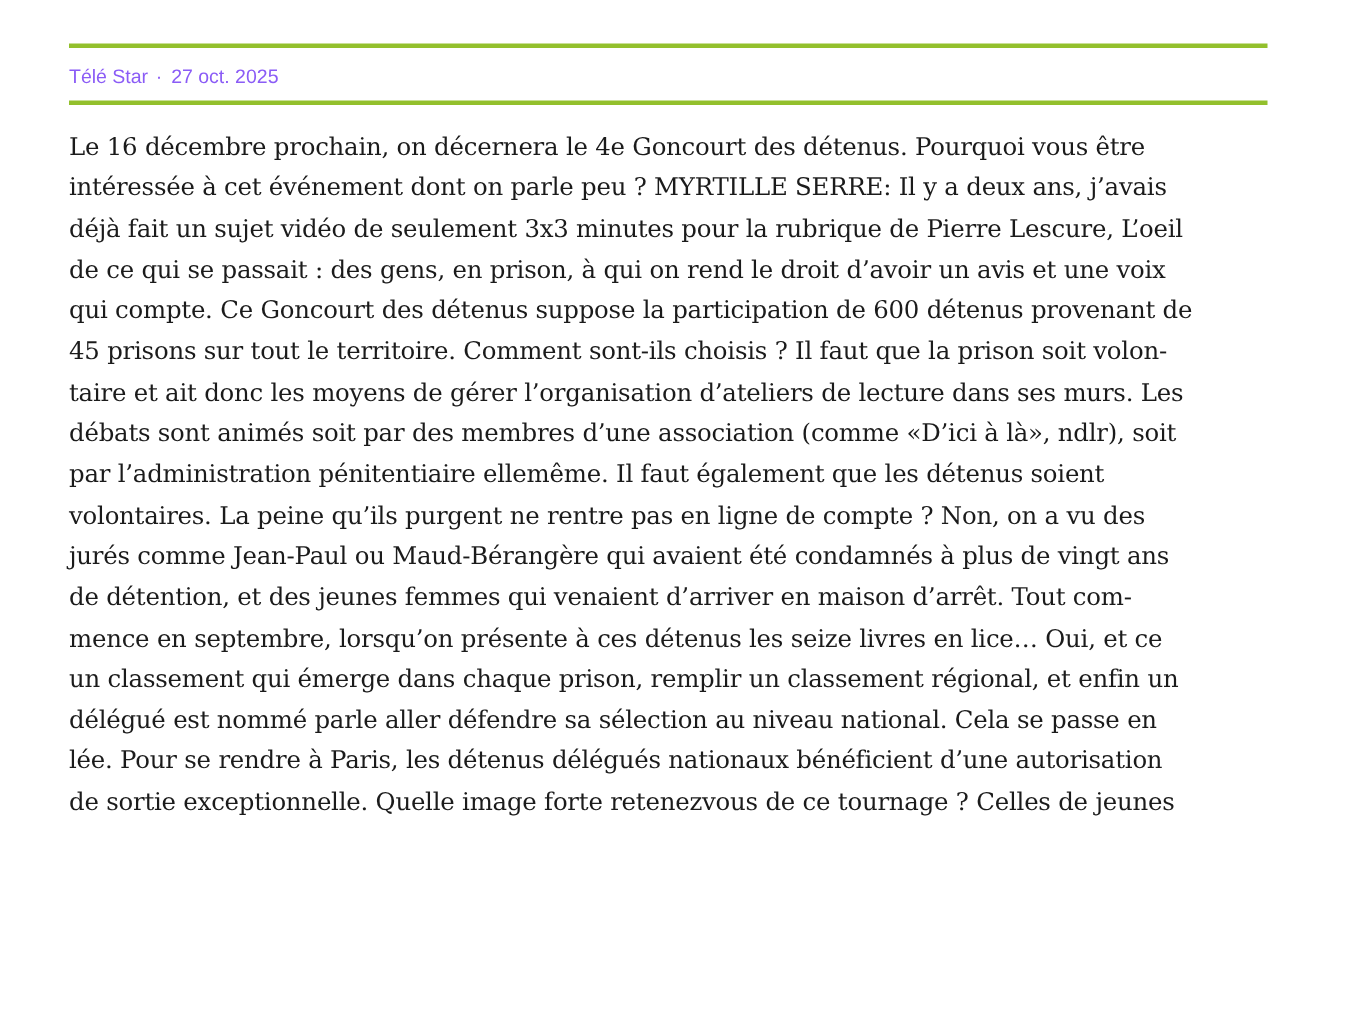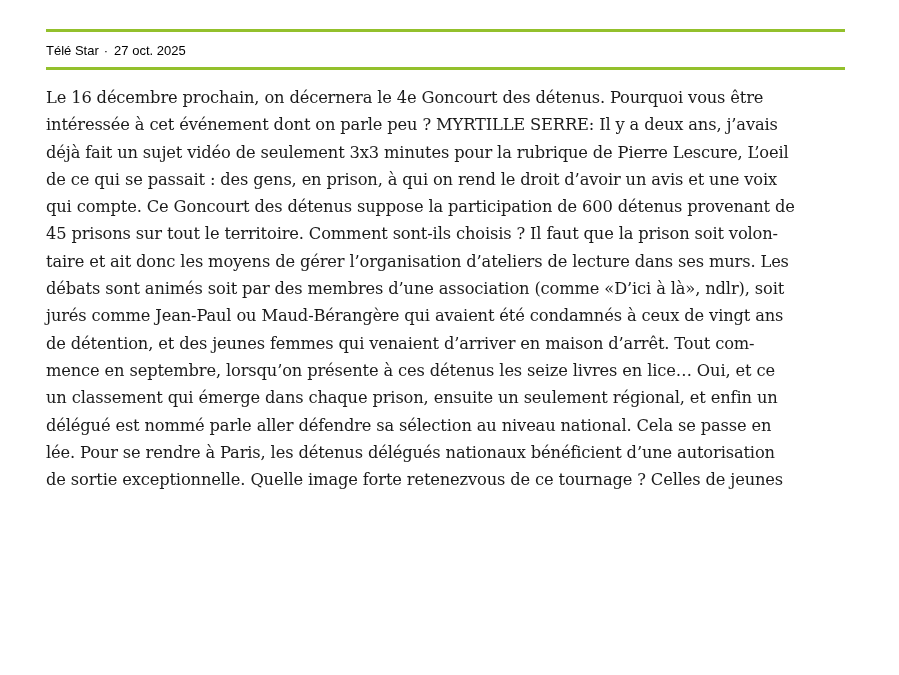--- a/index.html
+++ b/index.html
@@ -23,21 +23,21 @@
       height: 3px;
       background: #93c02c;
       width: 799px;
     }
     .meta {
       height: 34px;
       display: flex;
       align-items: center;
       font-family: "Liberation Sans", sans-serif;
       font-size: 13px;
-      color: #000000;
+      color: #8b5cf6;
       padding-top: 1px;
     }
     .meta .sep {
       margin: 0 6px 0 5px;
     }
     .body-text {
       margin-top: 14px;
       font-family: "DejaVu Serif", serif;
       font-size: 16.3px;
       line-height: 27.3px;
@@ -64,21 +64,23 @@
 
   <div class="body-text">
     <span class="line">Le 16 décembre prochain, on décernera le 4e Goncourt des détenus. Pourquoi vous être</span>
     <span class="line">intéressée à cet événement dont on parle peu ? MYRTILLE SERRE: Il y a deux ans, j’avais</span>
     <span class="line">déjà fait un sujet vidéo de seulement 3x3 minutes pour la rubrique de Pierre Lescure, L’oeil</span>
     <span class="line">de ce qui se passait : des gens, en prison, à qui on rend le droit d’avoir un avis et une voix</span>
     <span class="line">qui compte. Ce Goncourt des détenus suppose la participation de 600 détenus provenant de</span>
     <span class="line">45 prisons sur tout le territoire. Comment sont-ils choisis ? Il faut que la prison soit volon-</span>
     <span class="line">taire et ait donc les moyens de gérer l’organisation d’ateliers de lecture dans ses murs. Les</span>
     <span class="line">débats sont animés soit par des membres d’une association (comme «D’ici à là», ndlr), soit</span>
-    <span class="line">jurés comme Jean-Paul ou Maud-Bérangère qui avaient été condamnés à ceux de vingt ans</span>
+    <span class="line">par l’administration pénitentiaire ellemême. Il faut également que les détenus soient</span>
+    <span class="line">volontaires. La peine qu’ils purgent ne rentre pas en ligne de compte ? Non, on a vu des</span>
+    <span class="line">jurés comme Jean-Paul ou Maud-Bérangère qui avaient été condamnés à plus de vingt ans</span>
     <span class="line">de détention, et des jeunes femmes qui venaient d’arriver en maison d’arrêt. Tout com-</span>
     <span class="line">mence en septembre, lorsqu’on présente à ces détenus les seize livres en lice… Oui, et ce</span>
-    <span class="line">un classement qui émerge dans chaque prison, ensuite un seulement régional, et enfin un</span>
+    <span class="line">un classement qui émerge dans chaque prison, remplir un classement régional, et enfin un</span>
     <span class="line">délégué est nommé parle aller défendre sa sélection au niveau national. Cela se passe en</span>
     <span class="line">lée. Pour se rendre à Paris, les détenus délégués nationaux bénéficient d’une autorisation</span>
     <span class="line">de sortie exceptionnelle. Quelle image forte retenezvous de ce tournage ? Celles de jeunes</span>
   </div>
 </div>
 
 </body></html>

